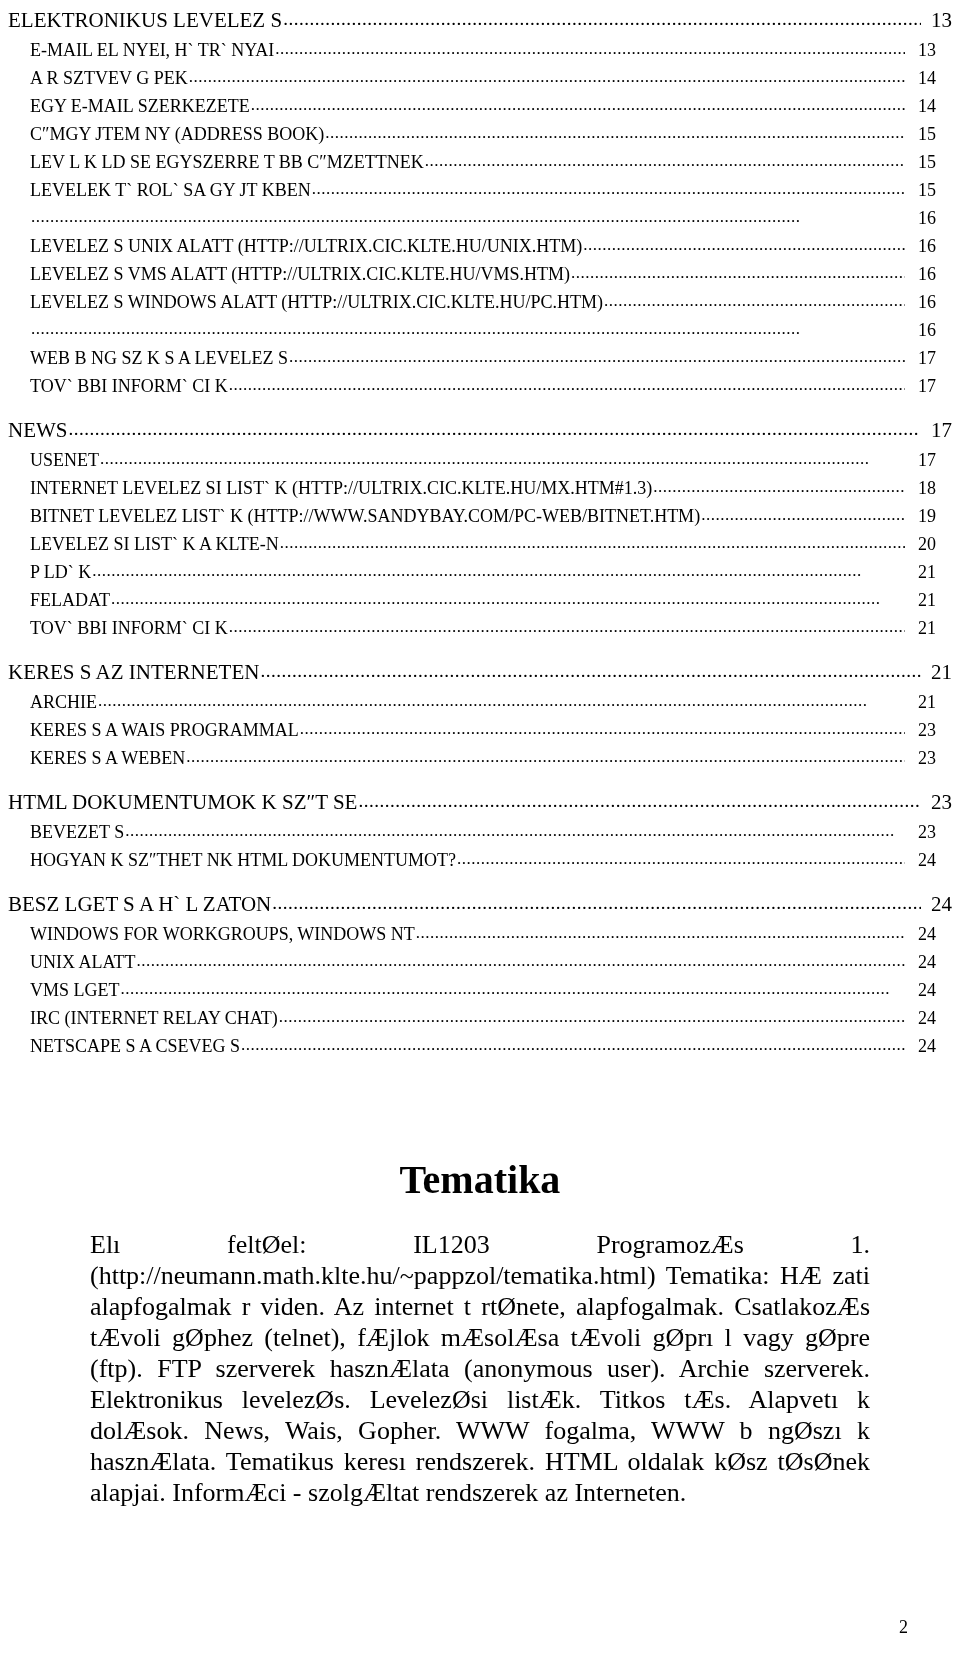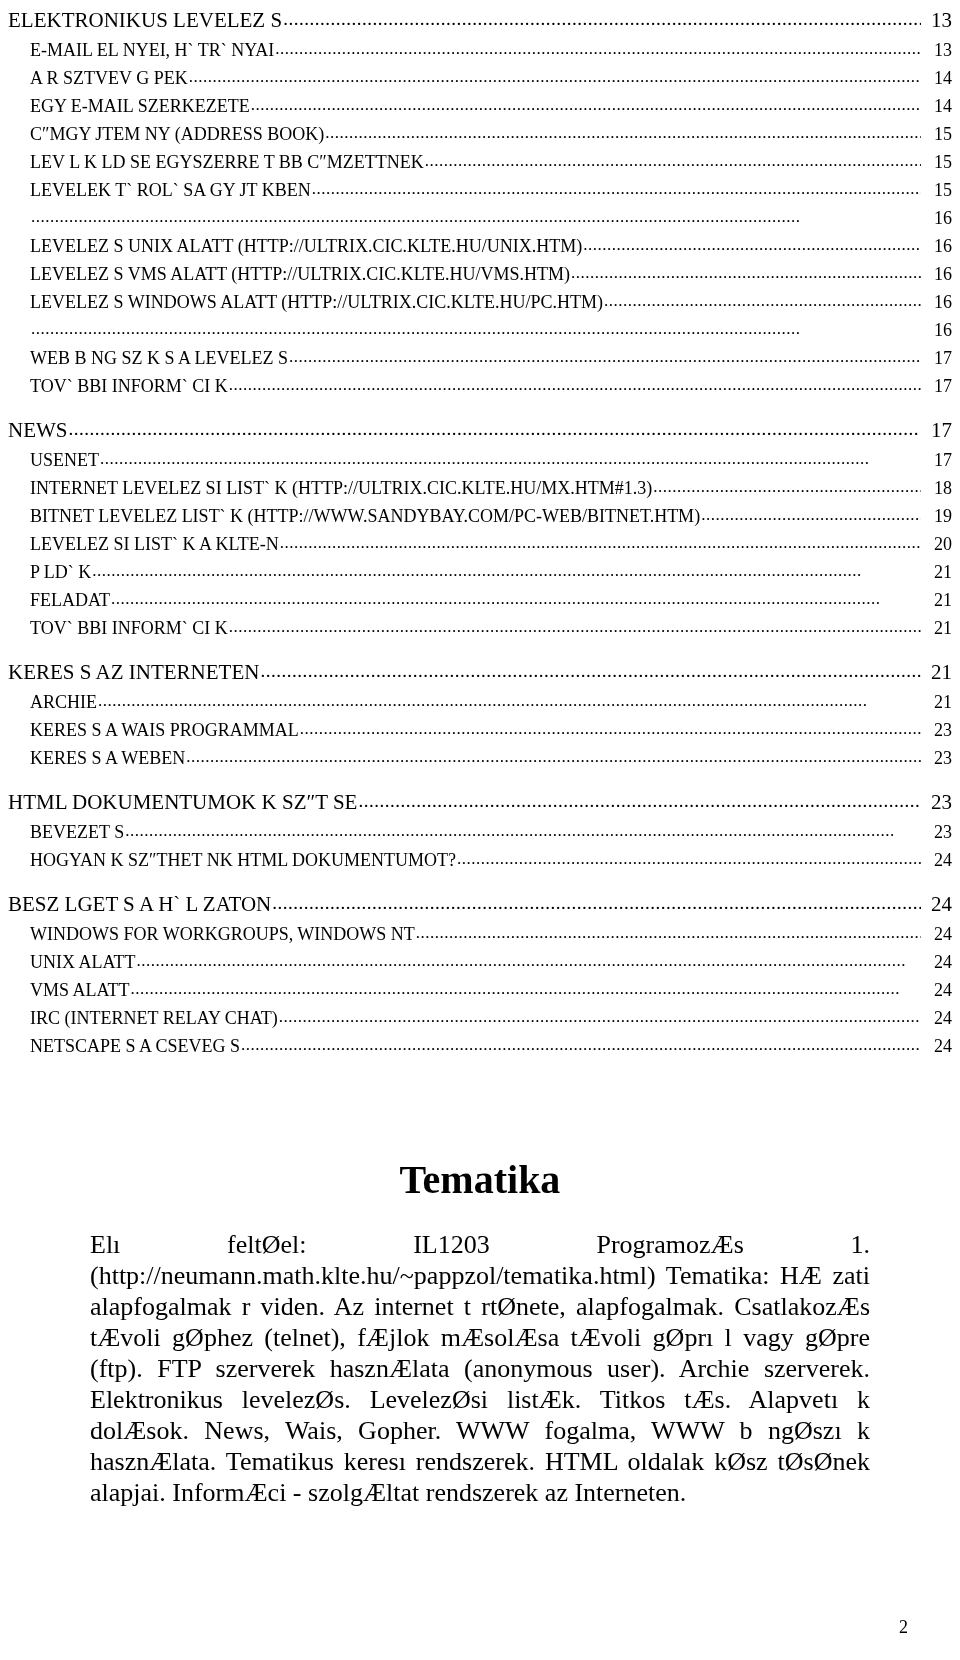--- a/index.html
+++ b/index.html
@@ -65,21 +65,21 @@
   }
   .lvl1 .toc-dots { font-size: 19px; position: relative; top: -2px; }
   .lvl1 .toc-page { min-width: 30px; font-size: 21px; }
 
   
   .lvl2 {
     font-size: 18px;
     font-weight: normal;
     font-variant: small-caps;
     padding-left: 30px;
-    padding-right: 8px;
+    padding-right: 24px;
     height: 28px;
     line-height: 28px;
   }
   .lvl2 .toc-dots { font-size: 17px; position: relative; top: -2px; }
   .lvl2 .toc-page { min-width: 30px; font-size: 18px; }
 
   .lvl1.first { margin-top: 0; }
   .gap-before { margin-top: 14px; }
 
   .hl { background: #ffff00; }
@@ -266,21 +266,21 @@
         <span class="toc-label">WINDOWS FOR WORKGROUPS, WINDOWS NT</span>
         <span class="toc-dots">..................................................................................................................................................................</span>
         <span class="toc-page">24</span>
       </div>
       <div class="toc-row lvl2">
         <span class="toc-label">UNIX ALATT</span>
         <span class="toc-dots">..................................................................................................................................................................</span>
         <span class="toc-page">24</span>
       </div>
       <div class="toc-row lvl2">
-        <span class="toc-label">VMS ALATT</span>
+        <span class="toc-label">VMS LGET</span>
         <span class="toc-dots">..................................................................................................................................................................</span>
         <span class="toc-page">24</span>
       </div>
       <div class="toc-row lvl2">
         <span class="toc-label">IRC (INTERNET RELAY CHAT)</span>
         <span class="toc-dots">..................................................................................................................................................................</span>
         <span class="toc-page">24</span>
       </div>
       <div class="toc-row lvl2">
         <span class="toc-label">NETSCAPE  S A CSEVEG S</span>

